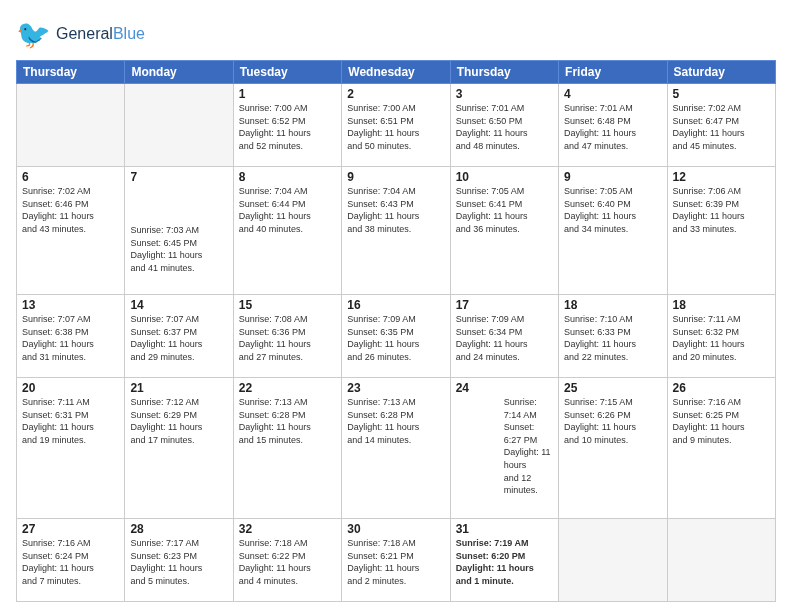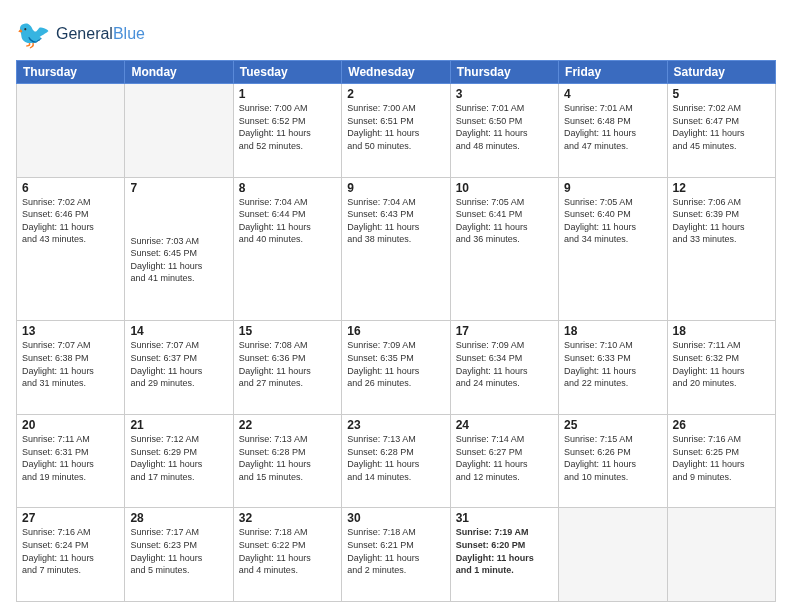--- a/index.html
+++ b/index.html
@@ -282,21 +282,21 @@
           </td>
           <td>
             <span class="day-number">23</span>
             <div class="day-info" style="white-space: pre-line;">Sunrise: 7:13 AM
 Sunset: 6:28 PM
 Daylight: 11 hours
 and 14 minutes.</div>
           </td>
           <td>
             <span class="day-number">24</span>
-            <div class="day-info" style="white-space: pre-line;">Sunrise: 7:14 AM
+            <div class="day-info" style="white-space: pre-line; margin-left: 48px;">Sunrise: 7:14 AM
 Sunset: 6:27 PM
 Daylight: 11 hours
 and 12 minutes.</div>
           </td>
           <td>
             <span class="day-number">25</span>
             <div class="day-info" style="white-space: pre-line;">Sunrise: 7:15 AM
 Sunset: 6:26 PM
 Daylight: 11 hours
 and 10 minutes.</div>

